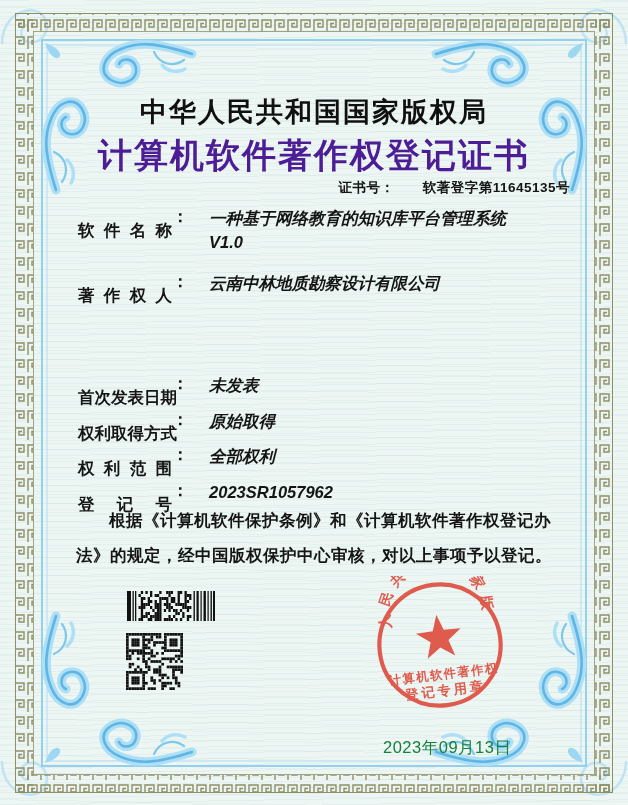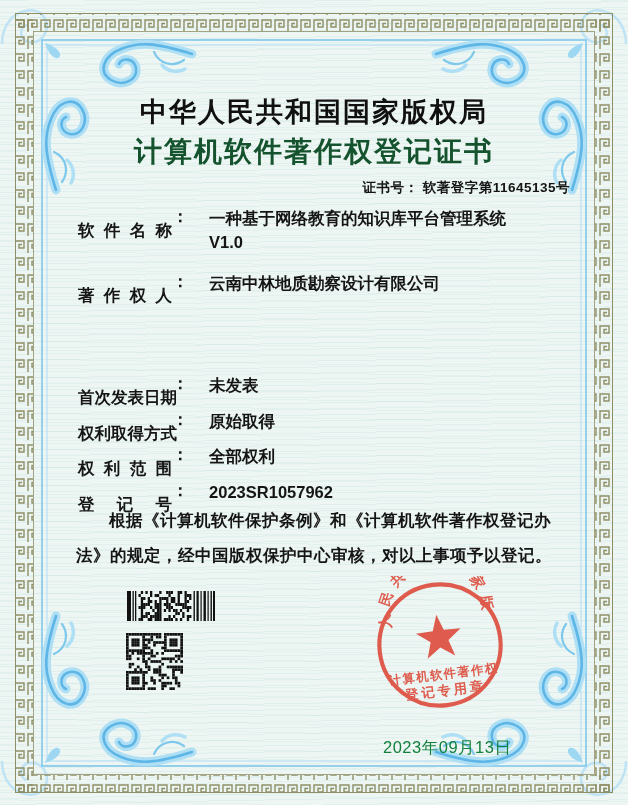--- a/index.html
+++ b/index.html
@@ -22,37 +22,37 @@
   .content{position:absolute;inset:0;z-index:2;}
 
   .authority{
     position:absolute;top:94px;left:0;width:100%;text-align:center;
     font-family:"Liberation Serif","DejaVu Serif",serif;
     font-size:27px;font-weight:600;letter-spacing:2px;color:#101010;
   }
   .cert-title{
     position:absolute;top:133px;left:0;width:100%;text-align:center;
     font-family:"Liberation Serif","DejaVu Serif",serif;
-    font-size:28px;font-weight:700;letter-spacing:2px;color:#14532d;
+    font-size:34px;font-weight:700;letter-spacing:2px;color:#4c1d95;
   }
   .cert-no{
     position:absolute;top:179px;right:58px;
     font-size:13.5px;font-weight:700;letter-spacing:.5px;
   }
-  .cert-no .num{margin-left:0;}
+  .cert-no .num{margin-left:24px;}
 
   .row{position:absolute;left:78px;white-space:nowrap;font-size:16.5px;font-weight:700;}
   .row .lbl{
     display:inline-block;width:94px;
     text-align:justify;text-align-last:justify;
     vertical-align:top;
     margin-top:14px;
   }
   .row .colon{vertical-align:top;}
-  .row .val{display:inline-block;margin-left:16px;vertical-align:top;line-height:24px;}
+  .row .val{display:inline-block;margin-left:16px;vertical-align:top;line-height:24px;font-style:italic;}
 
   .statement{
     position:absolute;left:76px;top:503px;width:496px;
     font-size:16.5px;font-weight:600;line-height:35px;
     text-indent:2em;letter-spacing:.5px;
   }
 
   .barcode{position:absolute;left:127px;top:591px;z-index:2;}
   .qrcode{position:absolute;left:126px;top:633px;z-index:2;}
   .barcode rect,.qrcode rect{fill:#111;}

